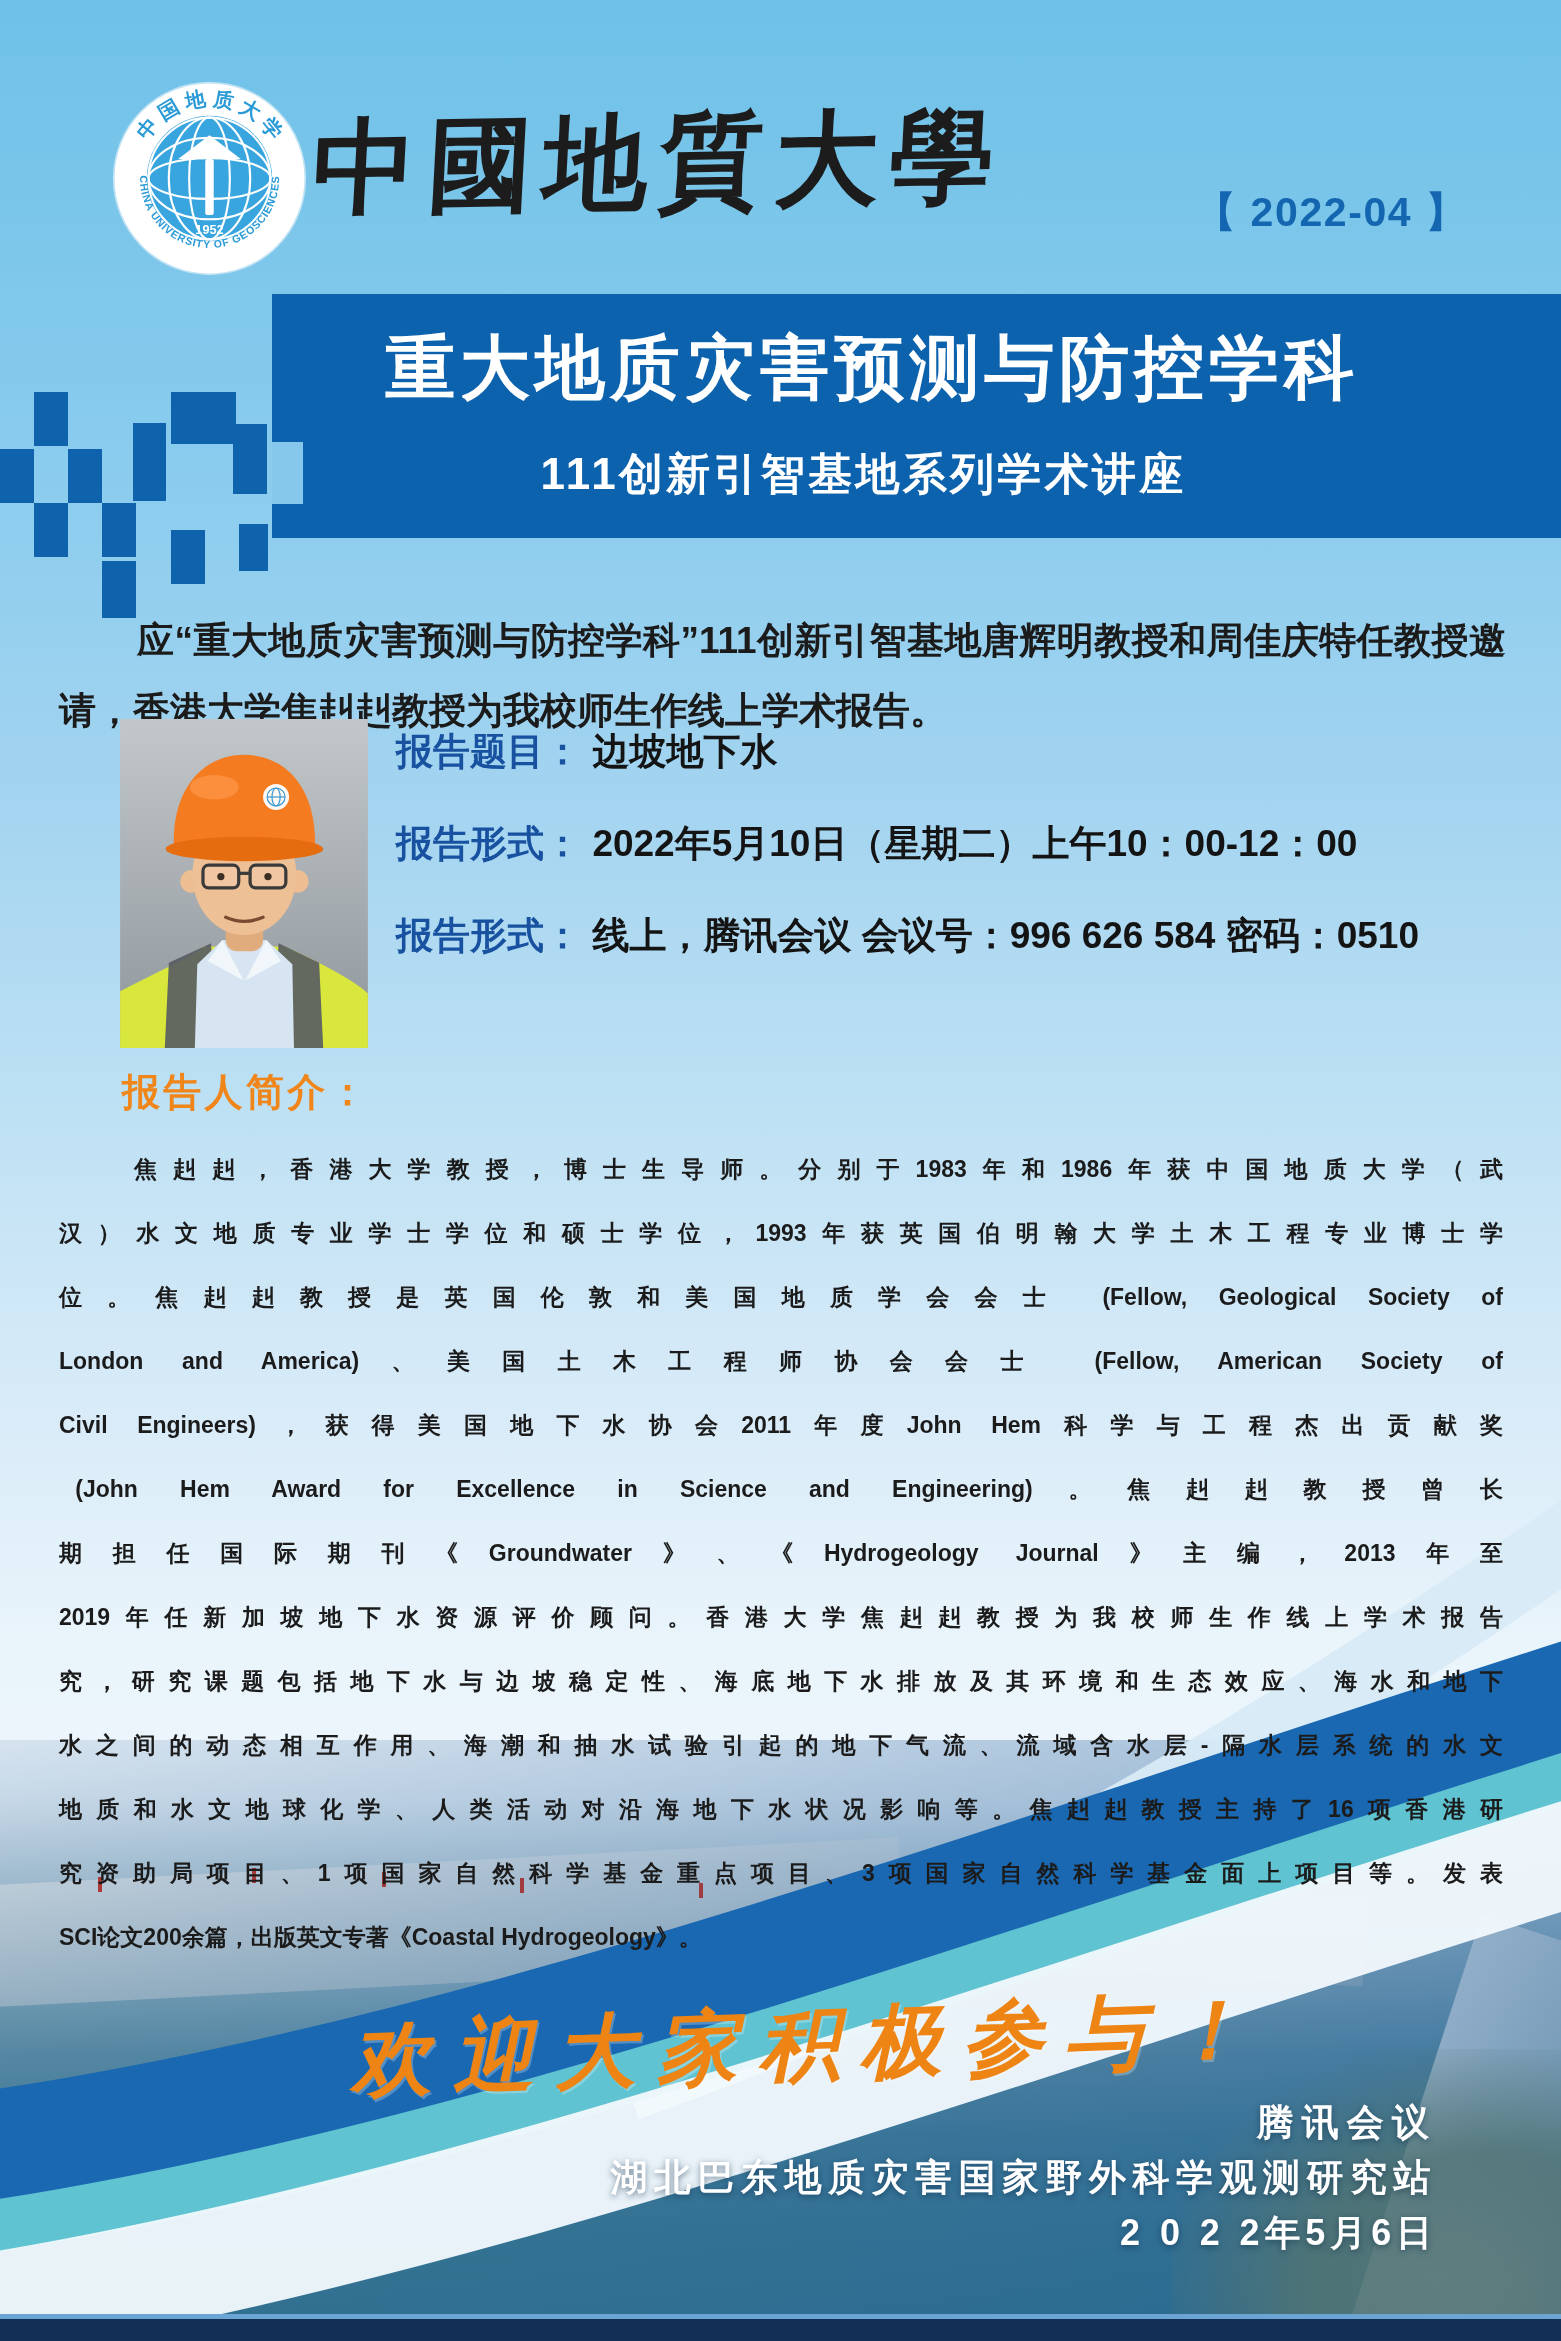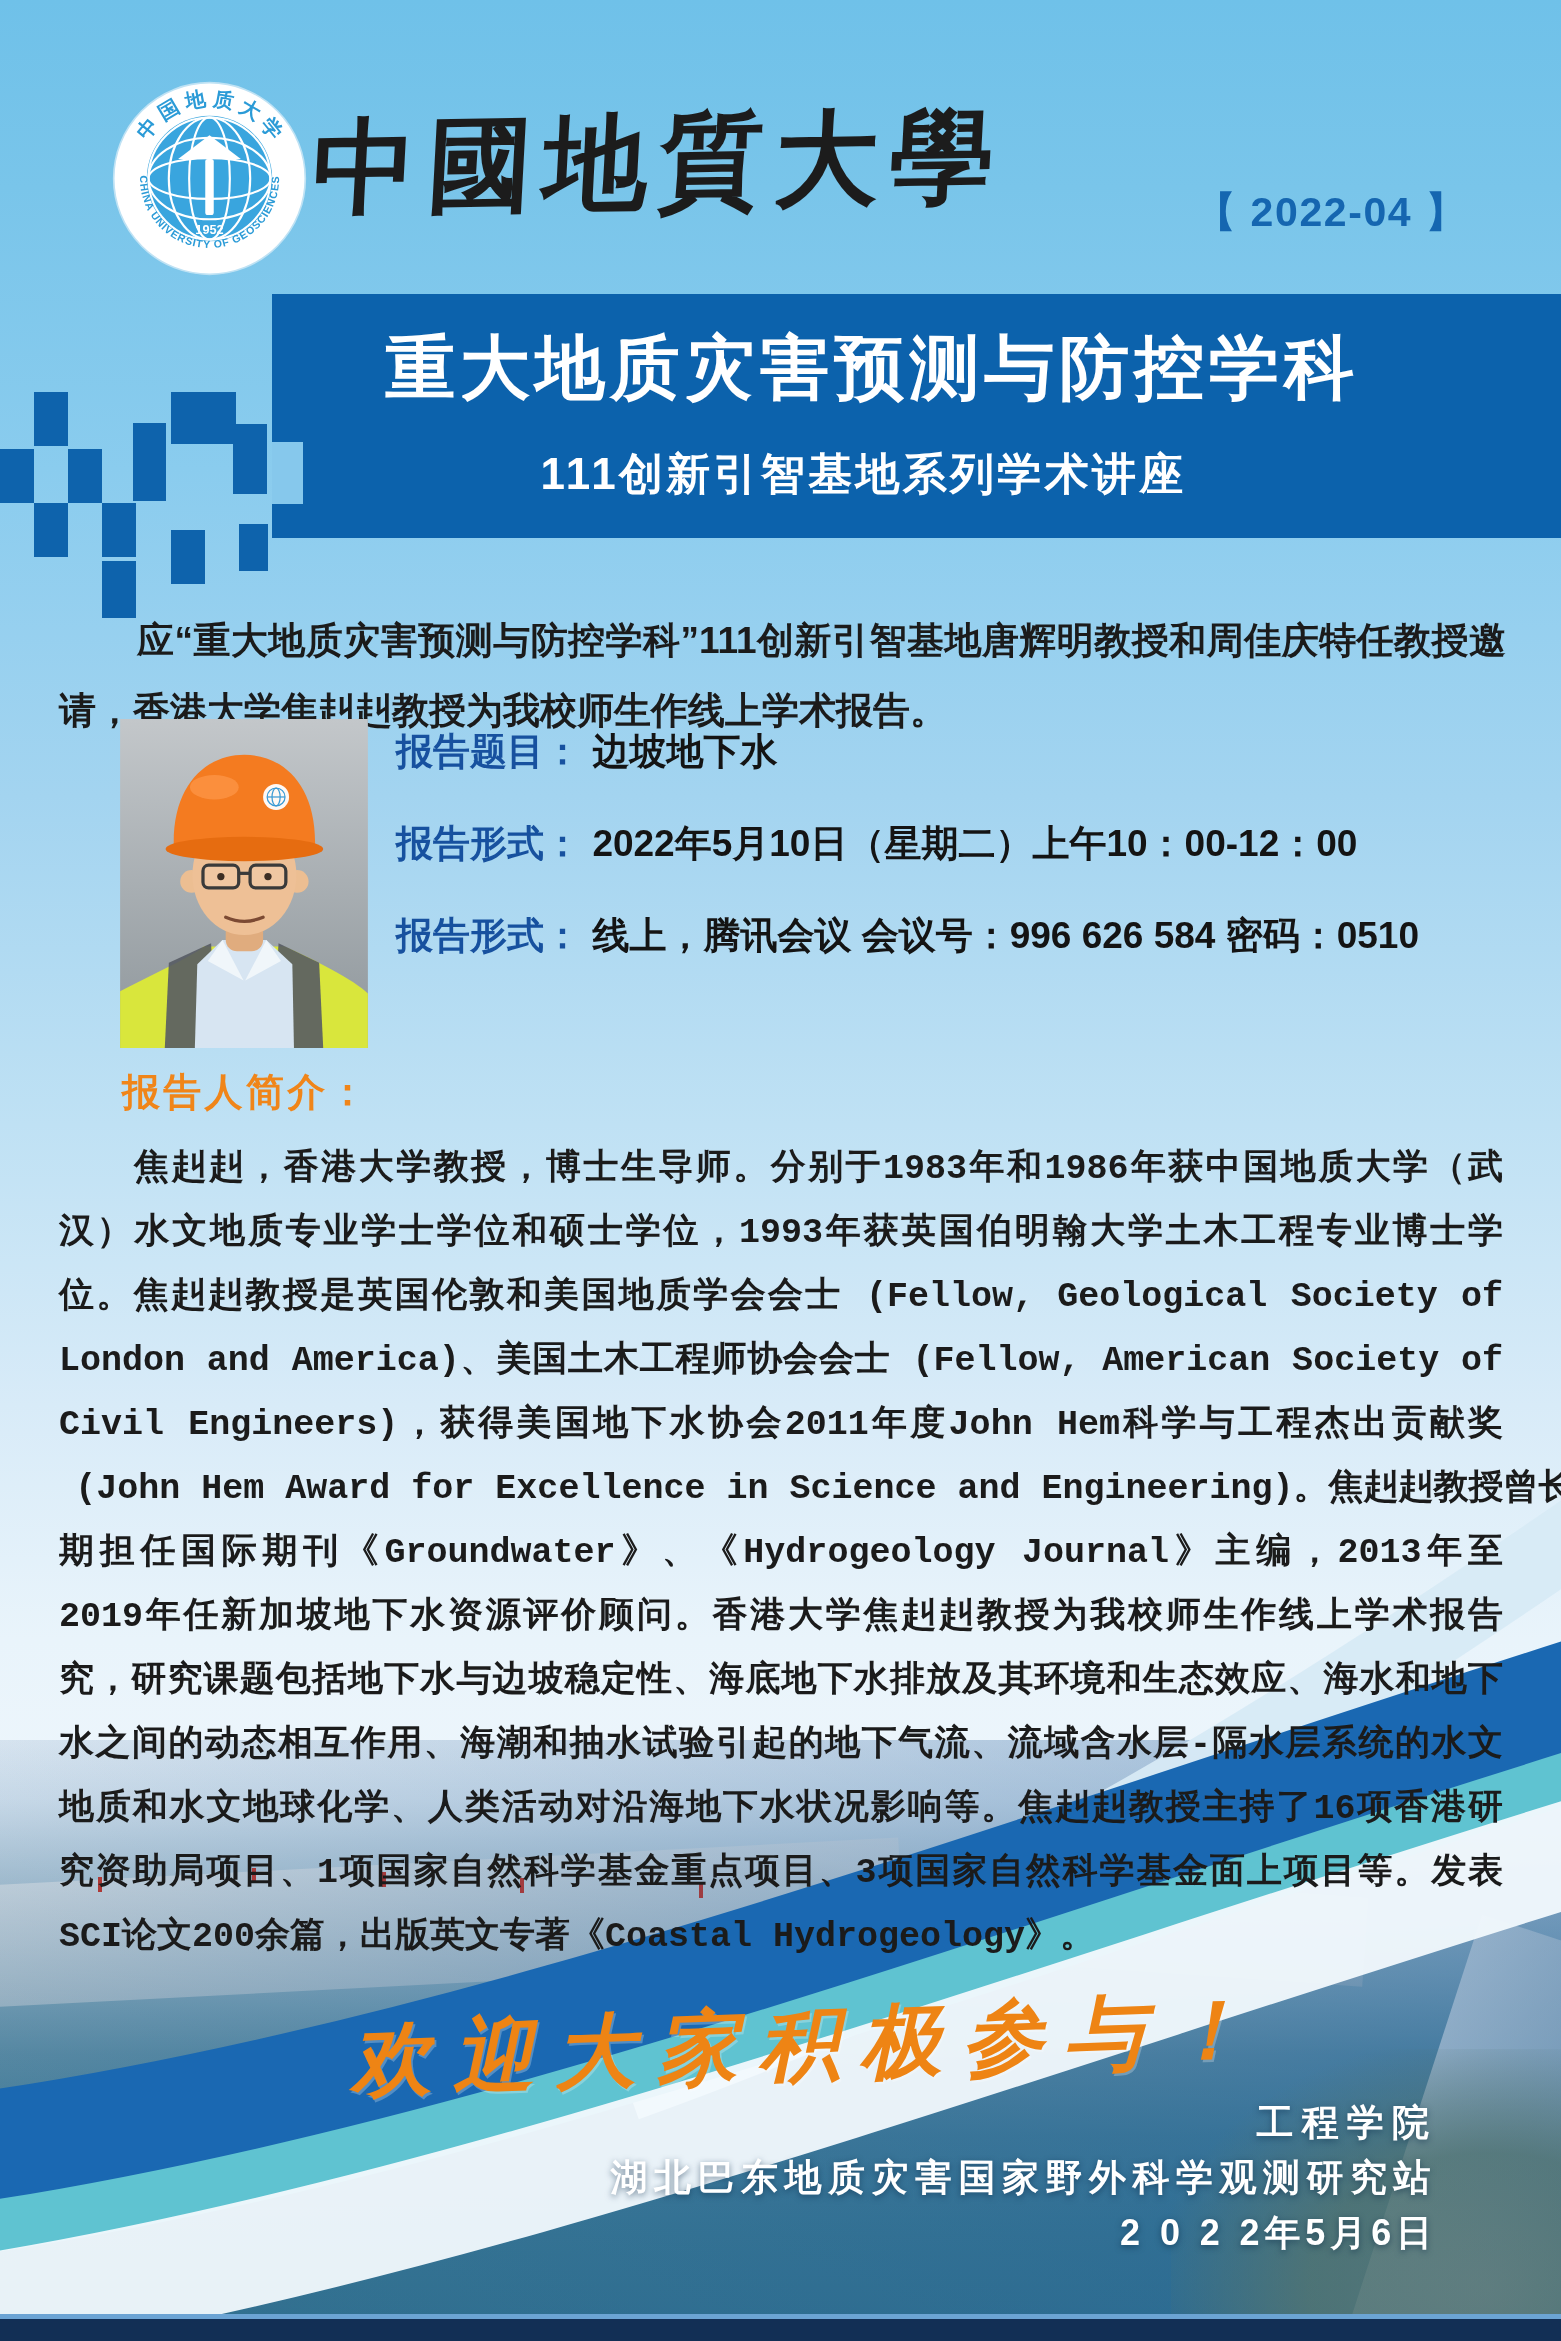--- a/index.html
+++ b/index.html
@@ -49,22 +49,22 @@
   .drow{display:flex;align-items:baseline;height:92px;}
   .dlabel{font-size:37px;font-weight:900;color:#17519f;white-space:nowrap;}
   .dvalue{font-size:37px;font-weight:900;color:#141414;margin-left:11.4px;white-space:nowrap;}
   
   .bio-heading{
     position:absolute;left:122px;top:1067px;
     font-size:38px;font-weight:900;color:#f08519;letter-spacing:3.3px;z-index:5;
   }
   .bio{position:absolute;left:59px;top:1137px;width:1444px;z-index:5;}
   .bio-line{
-    font-size:35px;font-weight:700;color:#1b1b1b;height:64px;line-height:64px;
-    text-align:justify;text-align-last:justify;white-space:nowrap;font-family:Liberation Mono, monospace;
+    font-size:23px;font-weight:700;color:#1b1b1b;height:64px;line-height:64px;
+    text-align:justify;text-align-last:justify;white-space:nowrap;
   }
   .bio-line.indent{padding-left:75px;}
   .bio-line.pad-sm{padding-left:16.3px;}
   .bio-line.no-just{text-align-last:left;}
   
   .photo{
     position:absolute;left:0;top:1740px;width:1561px;height:602px;z-index:1;
     background:linear-gradient(180deg,rgba(233,244,251,0) 0%,rgba(205,223,236,.6) 10%,#adc6d5 24%,#86abbe 38%,#5d8fa6 52%,#45809a 66%,#3b7a94 82%,#357590 100%);
   }
   .dam-wall{
@@ -265,21 +265,21 @@
     <path d="M 1000,640 C 1350,470 1650,290 2020,30" stroke="#d7eaf6" stroke-width="90" opacity="0.95"></path>
     <path d="M 780,790 C 1200,640 1620,420 2020,180" stroke="#ffffff" stroke-width="34" opacity="0.9"></path>
     <path d="M -80,850 C 560,770 1260,500 2020,260" stroke="#1a68b2" stroke-width="140"></path>
     <path d="M -80,948 C 560,862 1260,592 2020,358" stroke="#5fc3d1" stroke-width="64"></path>
     <path d="M -80,1046 C 560,952 1260,684 2020,452" stroke="#f2f9fd" stroke-width="130" opacity="0.95"></path>
   </svg>
 
   <div class="welcome">欢迎大家积极参与！</div>
 
   <div class="signature">
-    <div class="sig-org">工程学院</div>
+    <div class="sig-org">腾讯会议</div>
     <div class="sig-station">湖北巴东地质灾害国家野外科学观测研究站</div>
     <div class="sig-date">2 0 2 2年5月6日</div>
   </div>
 
   <div class="footer-line"></div>
   <div class="footer-bar"></div>
 
 </div>
 
 

